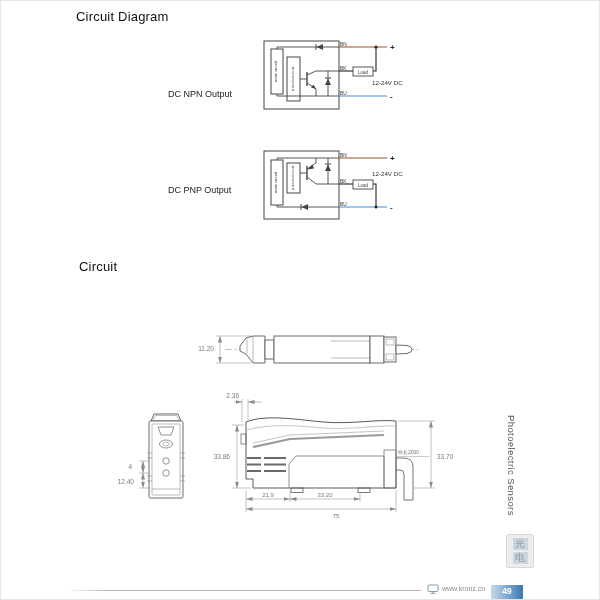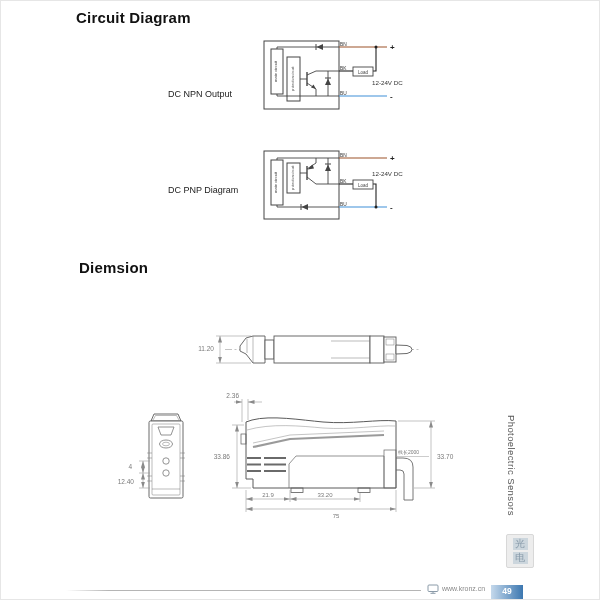--- a/index.html
+++ b/index.html
@@ -1,19 +1,19 @@
 <!DOCTYPE html>
 <html><head>
 <meta charset="utf-8">
 <style>
   html,body{margin:0;padding:0;background:#fff;}
   .page{position:relative;width:600px;height:600px;background:#fff;border:1px solid #e6e6e6;
         box-sizing:border-box;overflow:hidden;font-family:"Liberation Sans",sans-serif;}
   .abs{position:absolute;}
-  .h-title{font-size:15px;font-weight:bold;color:#111;letter-spacing:.2px;}
+  .h-title{font-size:13px;font-weight:normal;color:#111;letter-spacing:.2px;}
   .circ-label{font-size:9px;color:#222;}
   svg{position:absolute;overflow:visible;}
   svg text{font-family:"Liberation Sans",sans-serif;}
   .dim-txt{fill:#7a7a7a;font-size:6.5px;}
   .dim-sm{fill:#7a7a7a;font-size:6px;}
   .wire-lbl{fill:#333;font-size:4.8px;}
   .box-txt{fill:#444;}
   .volt{fill:#333;font-size:6.2px;}
   .pm{fill:#222;font-size:8px;font-weight:bold;}
   .sidebar-label{writing-mode:vertical-rl;font-size:9.5px;color:#555;letter-spacing:.4px;}
@@ -69,21 +69,21 @@
     <rect x="352" y="66" width="20" height="9" fill="#fff" stroke="#444" stroke-width="0.9"></rect>
     <text x="362" y="72.8" font-size="4.5" text-anchor="middle" fill="#444">Load</text>
     <text class="wire-lbl" x="339" y="44.5">BN</text>
     <text class="wire-lbl" x="339" y="68.5">BK</text>
     <text class="wire-lbl" x="339" y="93.5">BU</text>
     <text class="pm" x="389" y="49">+</text>
     <text class="pm" x="389" y="97.5">-</text>
     <text class="volt" x="371" y="84">12-24V DC</text>
   </svg>
 
-  <div class="abs circ-label" style="left:167px;top:184px;">DC PNP Diagram</div>
+  <div class="abs circ-label" style="left:167px;top:184px;">DC PNP Output</div>
 
   <svg class="abs" style="left:258px;top:146px;" width="150" height="78" viewBox="258 146 150 78">
     <g stroke="#444" fill="none" stroke-width="1">
       <rect x="263" y="150" width="75" height="68"></rect>
       <rect x="270" y="159" width="12" height="45"></rect>
       <rect x="286" y="162" width="13" height="30"></rect>
     </g>
     <text class="box-txt" x="276" y="181.5" font-size="4.2" text-anchor="middle" transform="rotate(-90 276 181.5)">main circuit</text>
     <text class="box-txt" x="292.5" y="177" font-size="3.4" text-anchor="middle" transform="rotate(-90 292.5 177)">protection circuit</text>
     <g stroke="#444" fill="none" stroke-width="0.9">
@@ -112,21 +112,21 @@
     <rect x="352" y="179" width="20" height="9" fill="#fff" stroke="#444" stroke-width="0.9"></rect>
     <text x="362" y="185.8" font-size="4.5" text-anchor="middle" fill="#444">Load</text>
     <text class="wire-lbl" x="339" y="155.5">BN</text>
     <text class="wire-lbl" x="339" y="181.5">BK</text>
     <text class="wire-lbl" x="339" y="204.5">BU</text>
     <text class="pm" x="389" y="160">+</text>
     <text class="pm" x="389" y="208.5">-</text>
     <text class="volt" x="371" y="175">12-24V DC</text>
   </svg>
 
-  <div class="abs h-title" style="left:78px;top:258px;">Diemsion</div>
+  <div class="abs h-title" style="left:78px;top:258px;">Circuit</div>
 
   <svg class="abs" style="left:190px;top:328px;" width="240" height="44" viewBox="190 328 240 44">
     <defs>
       <marker id="mt" markerWidth="8" markerHeight="8" refX="6.5" refY="2.5" orient="auto-start-reverse" markerUnits="userSpaceOnUse">
         <path d="M0,0.5 L6.5,2.5 L0,4.5 Z" fill="#8a8a8a"></path>
       </marker>
     </defs>
     <g stroke="#9a9a9a" stroke-width="0.6" fill="none">
       <path d="M215,335 H250"></path>
       <path d="M215,362 H250"></path>

